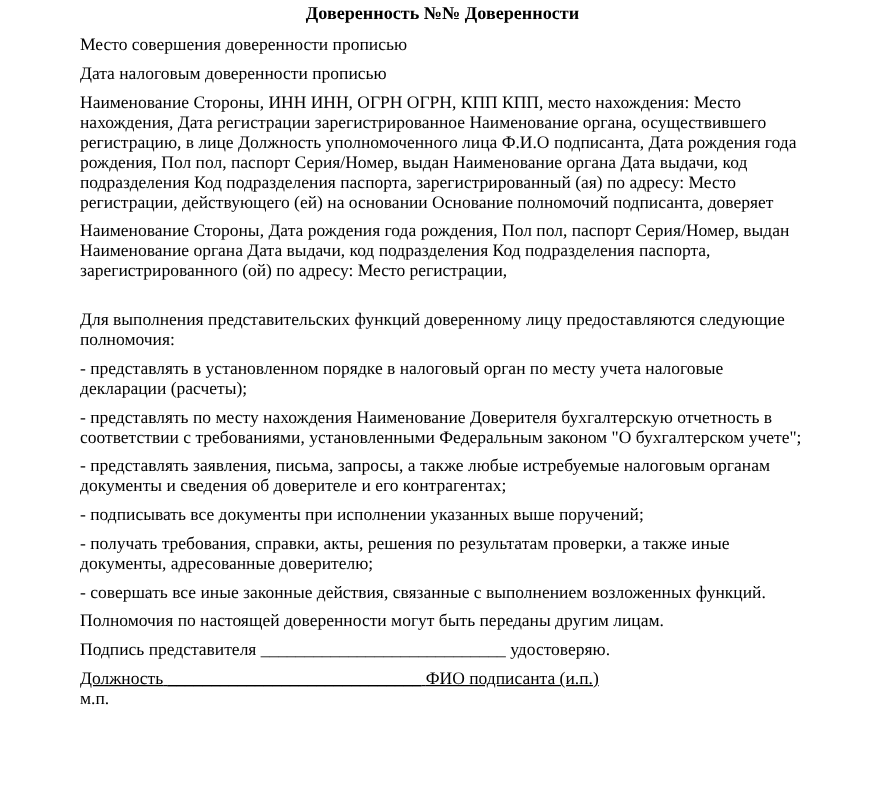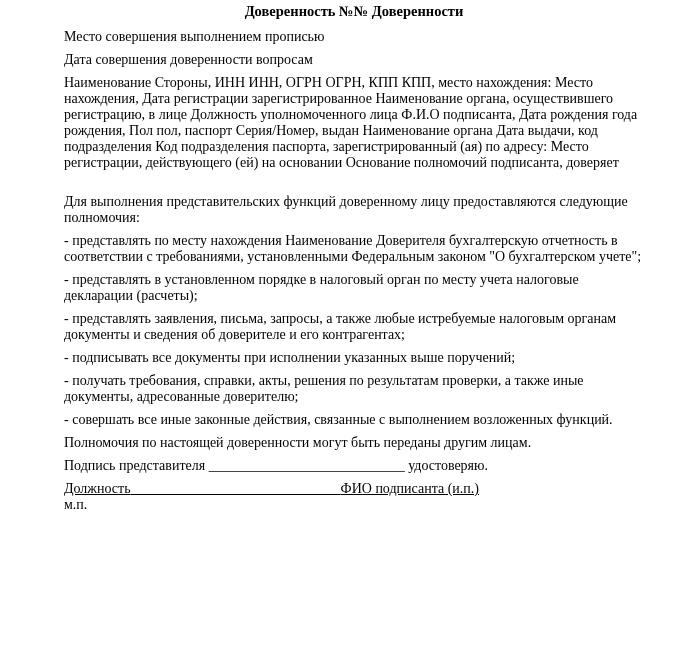--- a/index.html
+++ b/index.html
@@ -42,32 +42,33 @@
   .blank { letter-spacing: 0; }
   .stamp { margin: 0; }
 </style>
 </head>
 <body>
 
 <div class="page">
 
   <h1 class="doc-title">Доверенность №№ Доверенности</h1>
 
-  <p class="para">Место совершения выполнением прописью</p>
+  <p class="para">Место совершения доверенности прописью</p>
 
-  <p class="para">Дата совершения доверенности вопросам</p>
+  <p class="para">Дата налоговым доверенности прописью</p>
 
   <p class="para">Наименование Стороны, ИНН ИНН, ОГРН ОГРН, КПП КПП, место нахождения: Место нахождения, Дата регистрации зарегистрированное Наименование органа, осуществившего регистрацию, в лице Должность уполномоченного лица Ф.И.О подписанта, Дата рождения года рождения, Пол пол, паспорт Серия/Номер, выдан Наименование органа Дата выдачи, код подразделения Код подразделения паспорта, зарегистрированный (ая) по адресу: Место регистрации, действующего (ей) на основании Основание полномочий подписанта, доверяет</p>
 
+  <p class="para">Наименование Стороны, Дата рождения года рождения, Пол пол, паспорт Серия/Номер, выдан Наименование органа Дата выдачи, код подразделения Код подразделения паспорта, зарегистрированного (ой) по адресу: Место регистрации,</p>
 
   <p class="para"><br><span>Для выполнения представительских функций доверенному лицу предоставляются следующие полномочия:</span></p>
 
+  <p class="para">- представлять в установленном порядке в налоговый орган по месту учета налоговые декларации (расчеты);</p>
+
   <p class="para">- представлять по месту нахождения Наименование Доверителя бухгалтерскую отчетность в соответствии с требованиями, установленными Федеральным законом "О бухгалтерском учете";</p>
-
-  <p class="para">- представлять в установленном порядке в налоговый орган по месту учета налоговые декларации (расчеты);</p>
 
   <p class="para">- представлять заявления, письма, запросы, а также любые истребуемые налоговым органам документы и сведения об доверителе и его контрагентах;</p>
 
   <p class="para">- подписывать все документы при исполнении указанных выше поручений;</p>
 
   <p class="para">- получать требования, справки, акты, решения по результатам проверки, а также иные документы, адресованные доверителю;</p>
 
   <p class="para">- совершать все иные законные действия, связанные с выполнением возложенных функций.</p>
 
   <p class="para">Полномочия по настоящей доверенности могут быть переданы другим лицам.</p>

